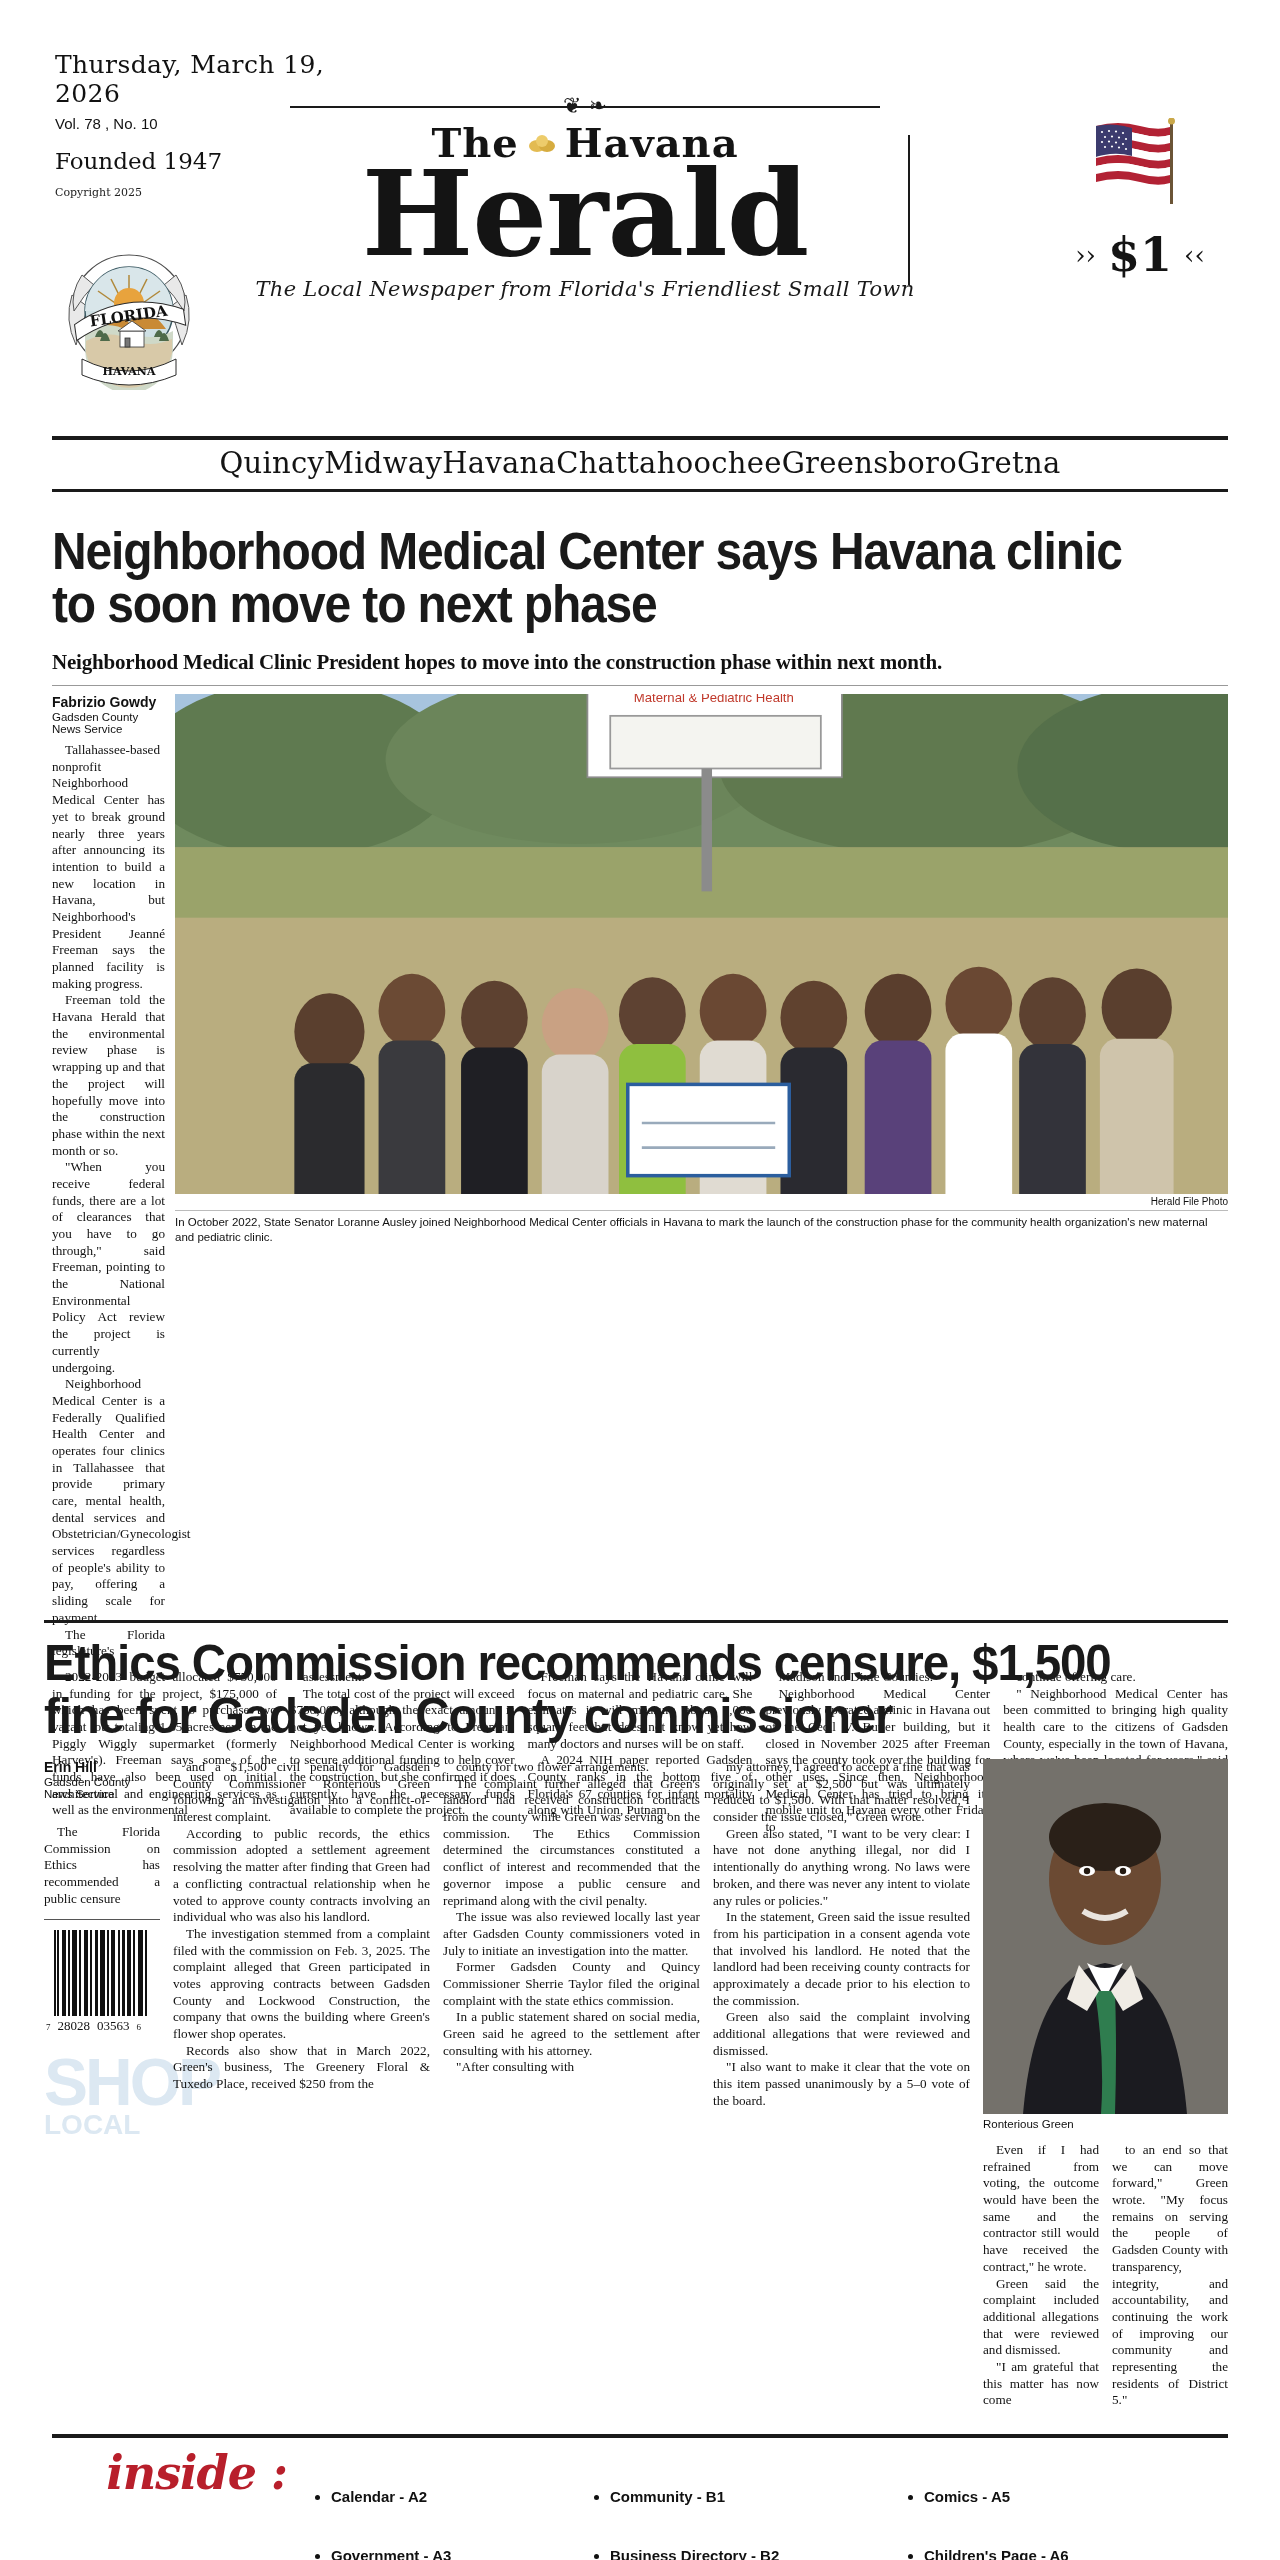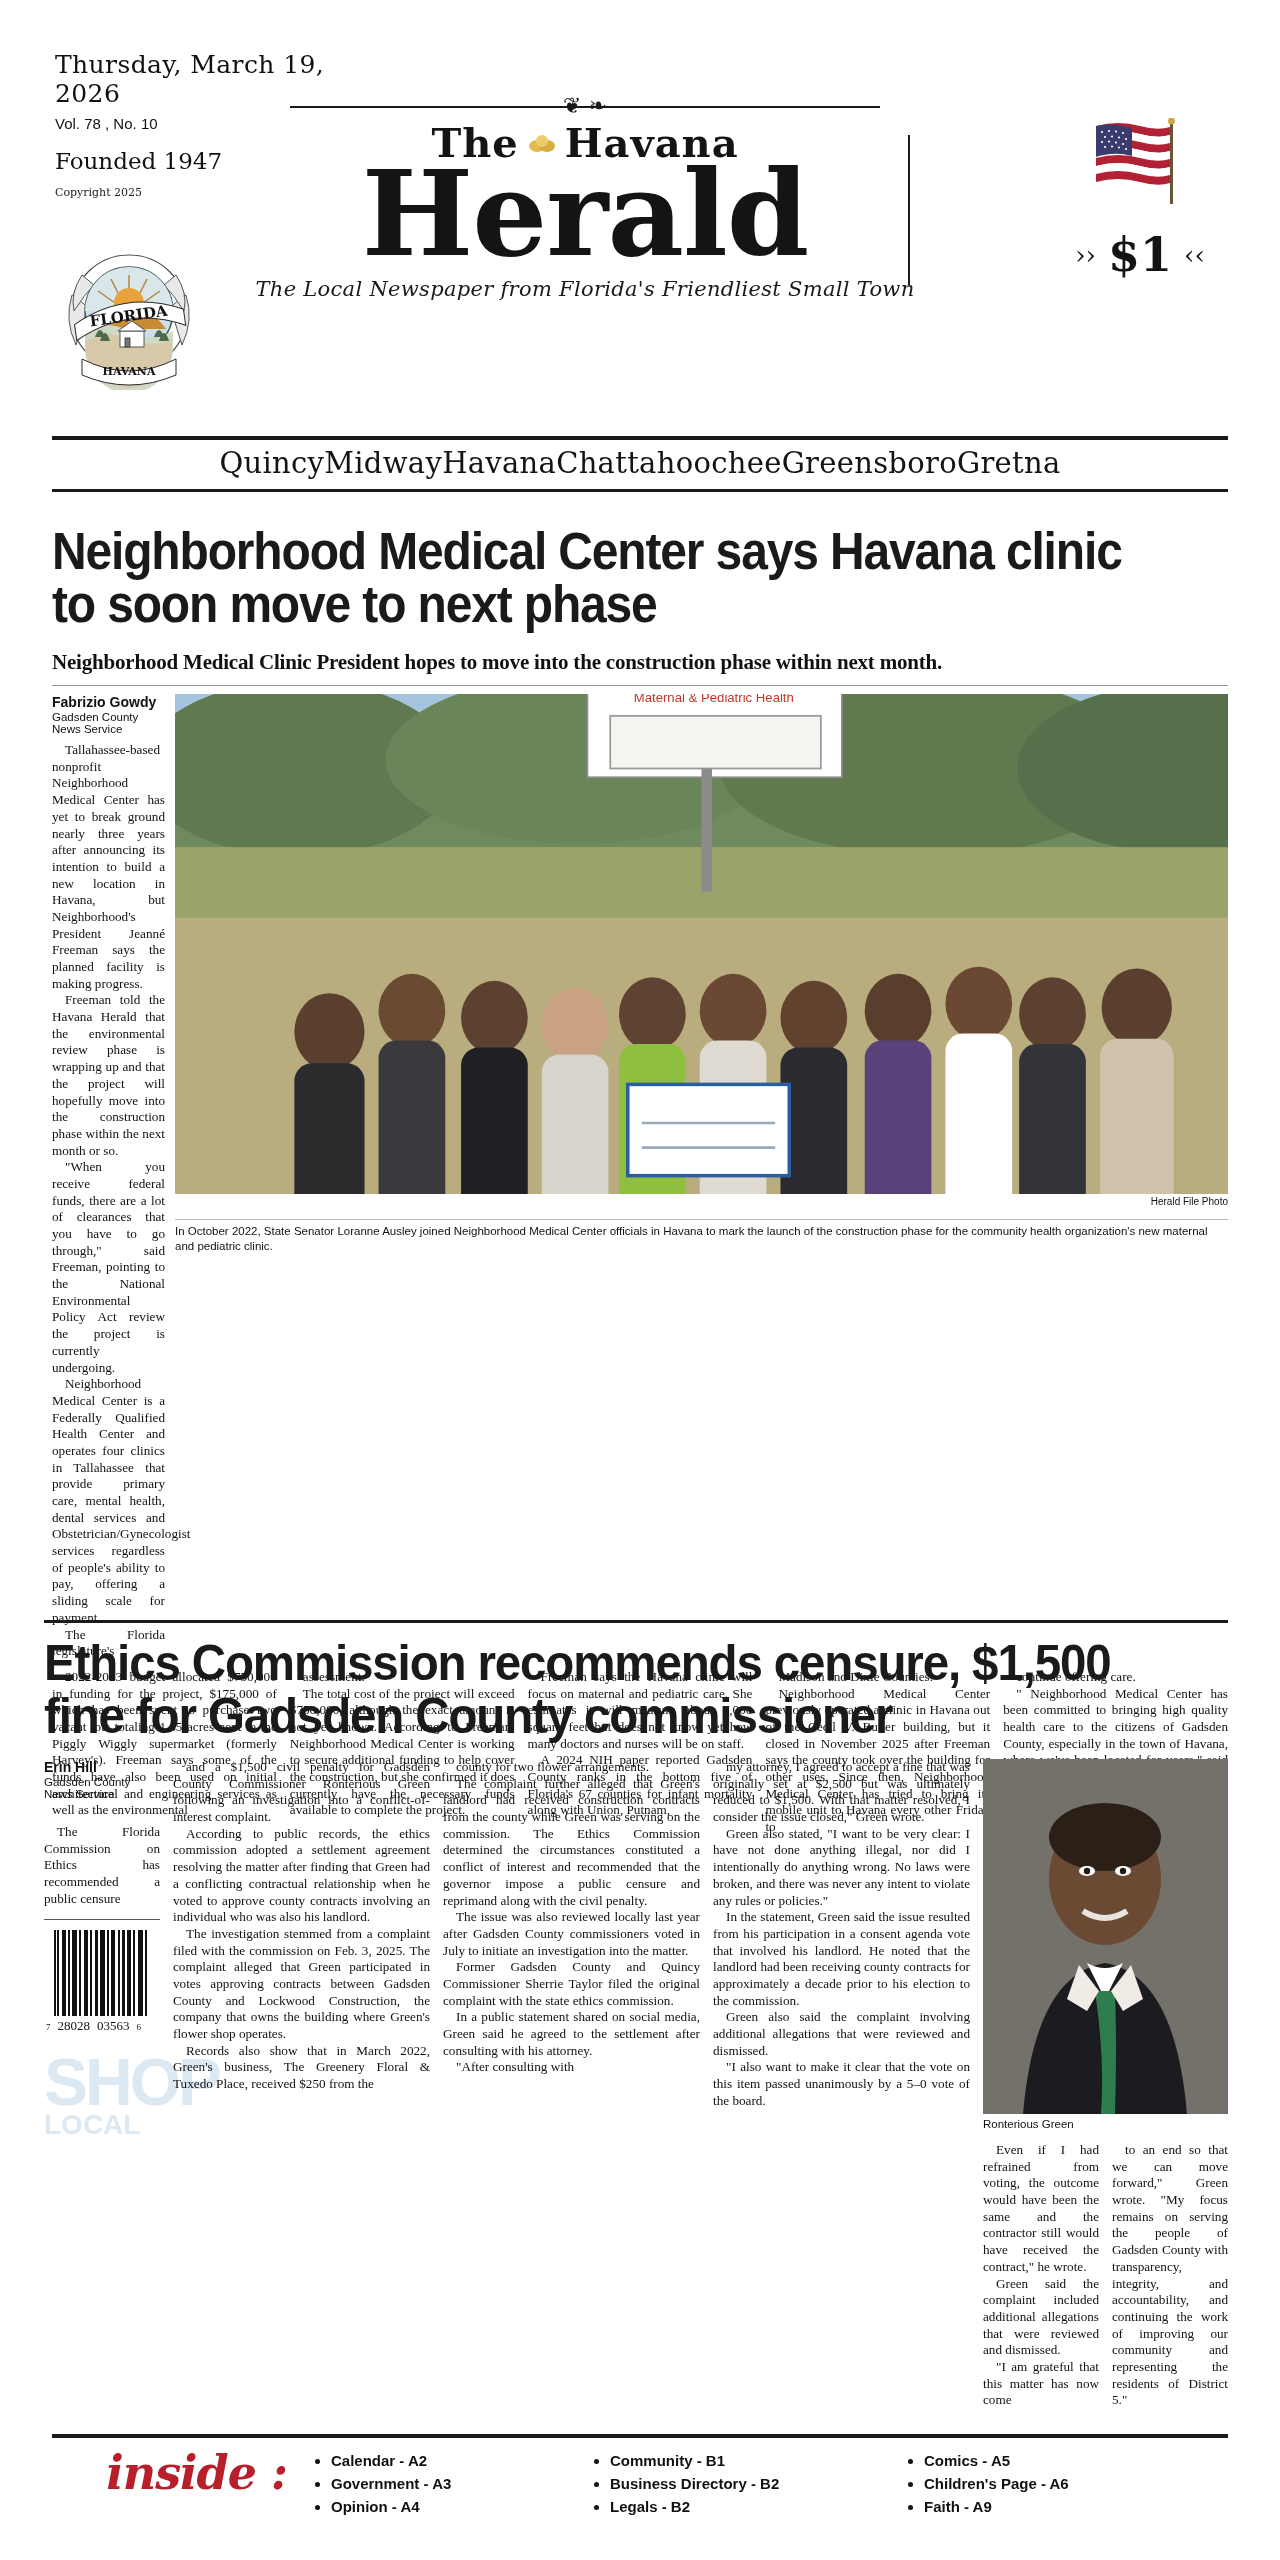--- a/index.html
+++ b/index.html
@@ -54,21 +54,21 @@
   .rule-thin{border-top:1px solid #999;margin-top:10px;}
 
   .byline-name{font-family:"Liberation Sans", sans-serif;font-weight:bold;font-size:14px;color:#111;}
   .byline-org{font-family:"Liberation Sans", sans-serif;font-size:11.5px;color:#111;margin-top:1px;}
 
   .s1-body{display:flex;margin-top:8px;gap:0;}
   .s1-col1{width:113px;flex:0 0 113px;padding-right:10px;}
   .s1-photoarea{flex:1;}
   .photo{width:100%;height:500px;position:relative;overflow:hidden;background:#8fb4d9;}
   .photo-credit{font-family:"Liberation Sans", sans-serif;font-size:10px;text-align:right;color:#111;margin-top:2px;}
-  .caption{font-family:"Liberation Sans", sans-serif;font-size:11.5px;line-height:1.33;color:#111;margin-top:12px;border-top:1px solid #bbb;padding-top:4px;}
+  .caption{font-family:"Liberation Sans", sans-serif;font-size:11.5px;line-height:1.33;color:#111;margin-top:3px;border-top:1px solid #bbb;padding-top:4px;}
 
   .colstext{font-family:"Liberation Serif", serif;font-size:13.2px;line-height:1.265;text-align:justify;color:#111;hyphens:auto;}
   .colstext p{margin:0;text-indent:13px;}
 
   .s1-lower{display:flex;margin-top:9px;gap:13px;}
   .s1-lower .c{flex:1;}
 
   
   .story2{position:absolute;left:44px;right:52px;top:1620px;}
   .sep-rule{border-top:3px solid #1a1a1a;margin-bottom:14px;}
@@ -86,21 +86,21 @@
   .bc-nums .s{font-size:9px;}
 
   .shoplocal{font-family:"Liberation Sans", sans-serif;font-weight:bold;font-size:66px;line-height:.86;color:#dce8f2;letter-spacing:-3px;margin-top:20px;}
   .shoplocal .small{font-size:28px;letter-spacing:0px;display:block;margin-top:2px;}
 
   
   .inside{position:absolute;left:52px;right:52px;top:2434px;border-top:4px solid #1a1a1a;padding-top:12px;display:flex;align-items:flex-start;gap:24px;}
   .inside-word{font-family:"DejaVu Serif", serif;font-style:italic;font-weight:bold;font-size:46px;color:#b81f2b;line-height:1;width:235px;text-align:right;padding-right:4px;letter-spacing:-1px;}
   .idx-col{font-family:"Liberation Sans", sans-serif;font-weight:bold;font-size:15px;line-height:1.52;color:#111;}
   .idx-col ul{margin:0;padding-left:16px;}
-  .idx-col li{list-style:disc;}
+  .idx-col li{list-style:disc;margin-top:36px;}
   .idx1{width:255px;}
   .idx2{width:290px;}
   .idx3{width:250px;}
 </style>
 </head>
 <body>
 
 <div class="page">
 
   <div class="masthead">

